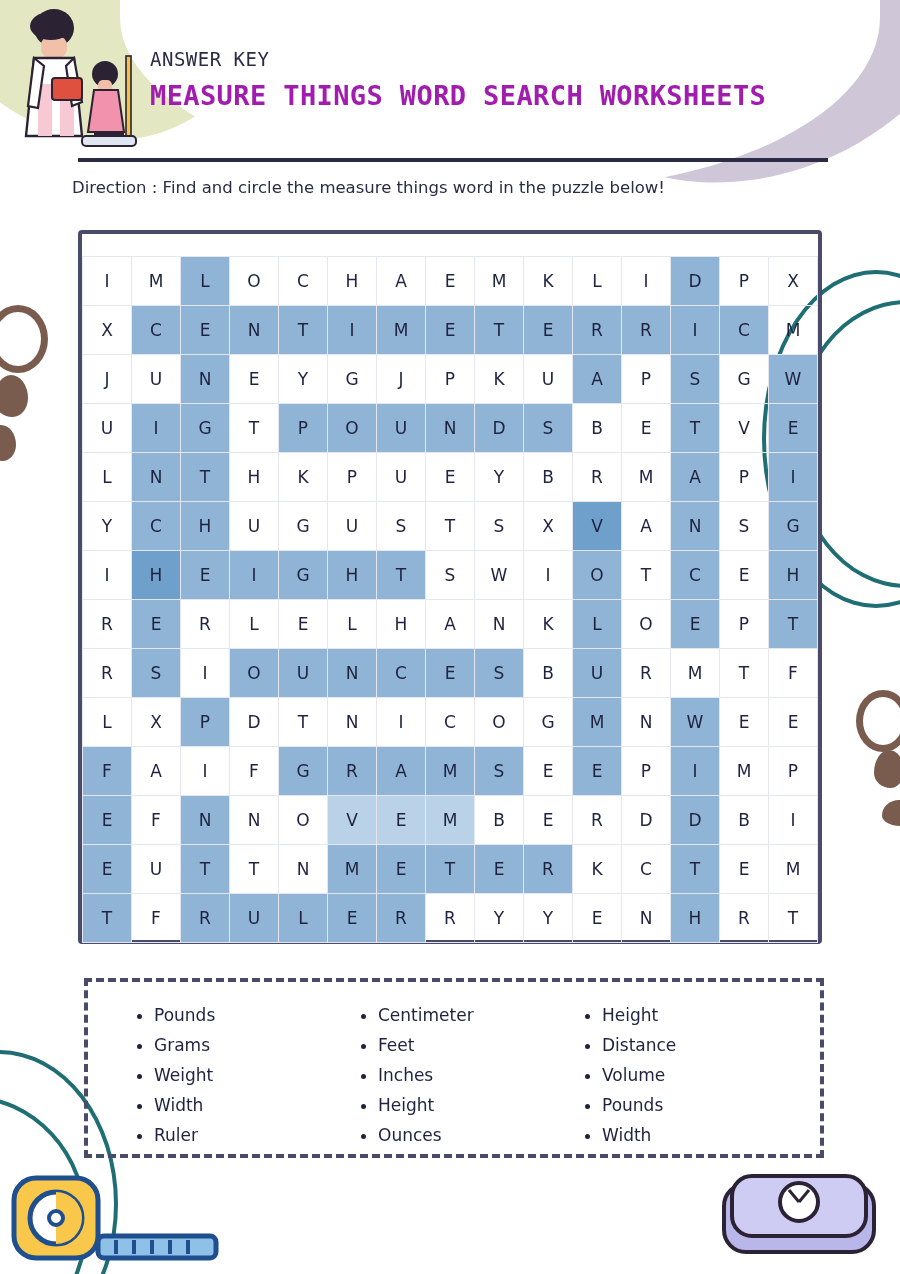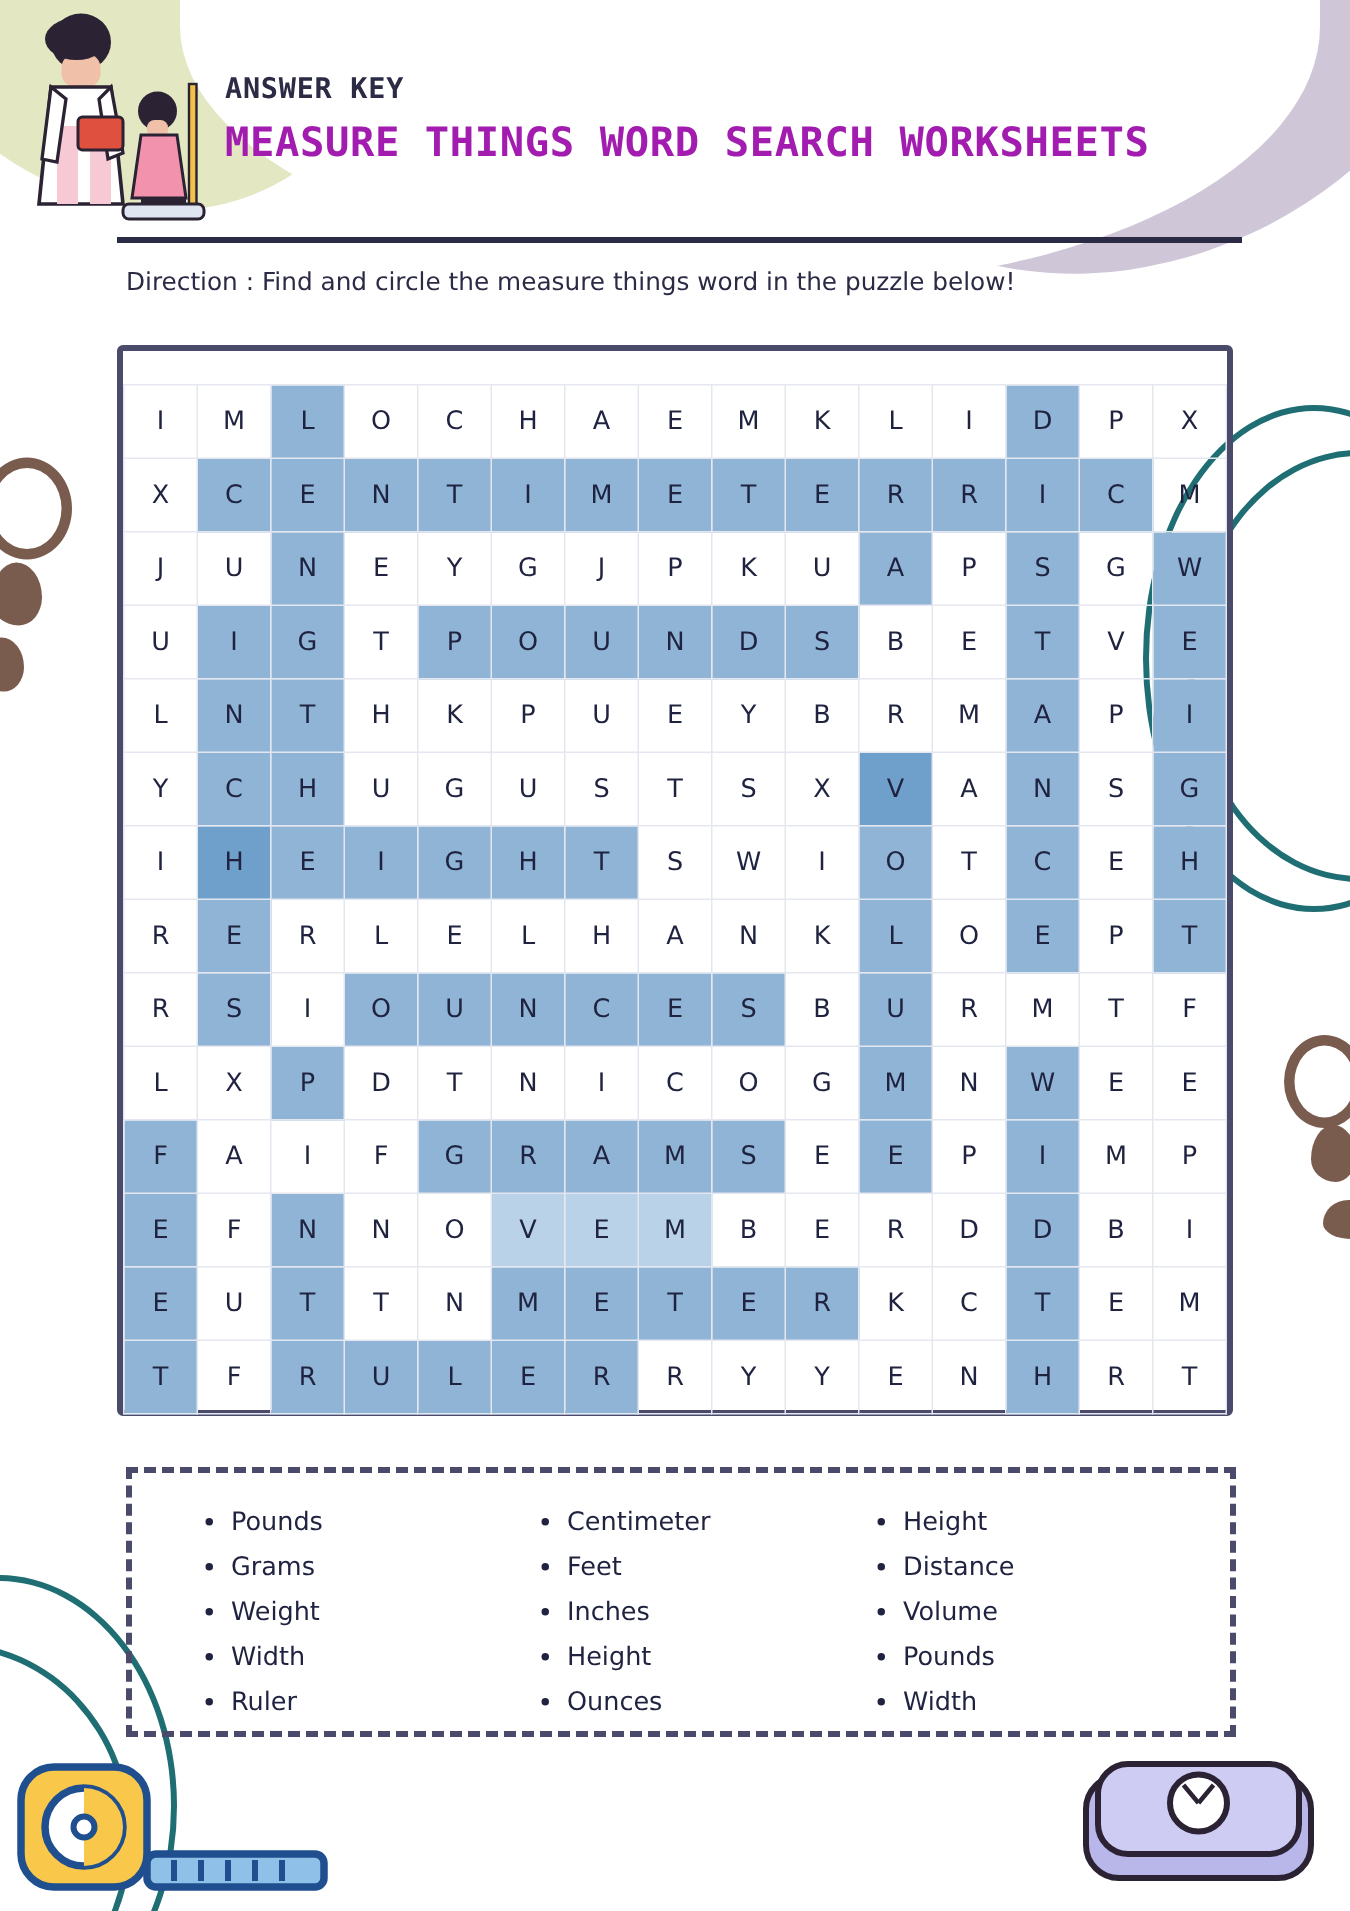--- a/index.html
+++ b/index.html
@@ -67,21 +67,21 @@
   }
 
   
   .header {
     position: absolute;
     top: 48px; left: 150px;
     width: 690px;
   }
   .answer-key {
     font-family: "DejaVu Sans Mono", monospace;
-    font-weight: bold;
+    font-weight: normal;
     font-size: 19px;
     letter-spacing: .5px;
     color: #2b2b46;
     margin-bottom: 10px;
   }
   .main-title {
     font-family: "DejaVu Sans Mono", monospace;
     font-weight: bold;
     font-size: 27px;
     letter-spacing: .4px;
@@ -89,21 +89,21 @@
   }
   .title-rule {
     position: absolute;
     top: 158px; left: 78px;
     width: 750px; height: 4px;
     background: #2b2b46;
   }
 
   .direction {
     position: absolute;
-    top: 178px; left: 84px;
+    top: 178px; left: 72px;
     font-size: 16.5px;
     color: #2b2b46;
     font-family: "DejaVu Sans", sans-serif;
   }
 
   
   .puzzle-frame {
     position: absolute;
     top: 230px; left: 78px;
     width: 744px; height: 714px;

